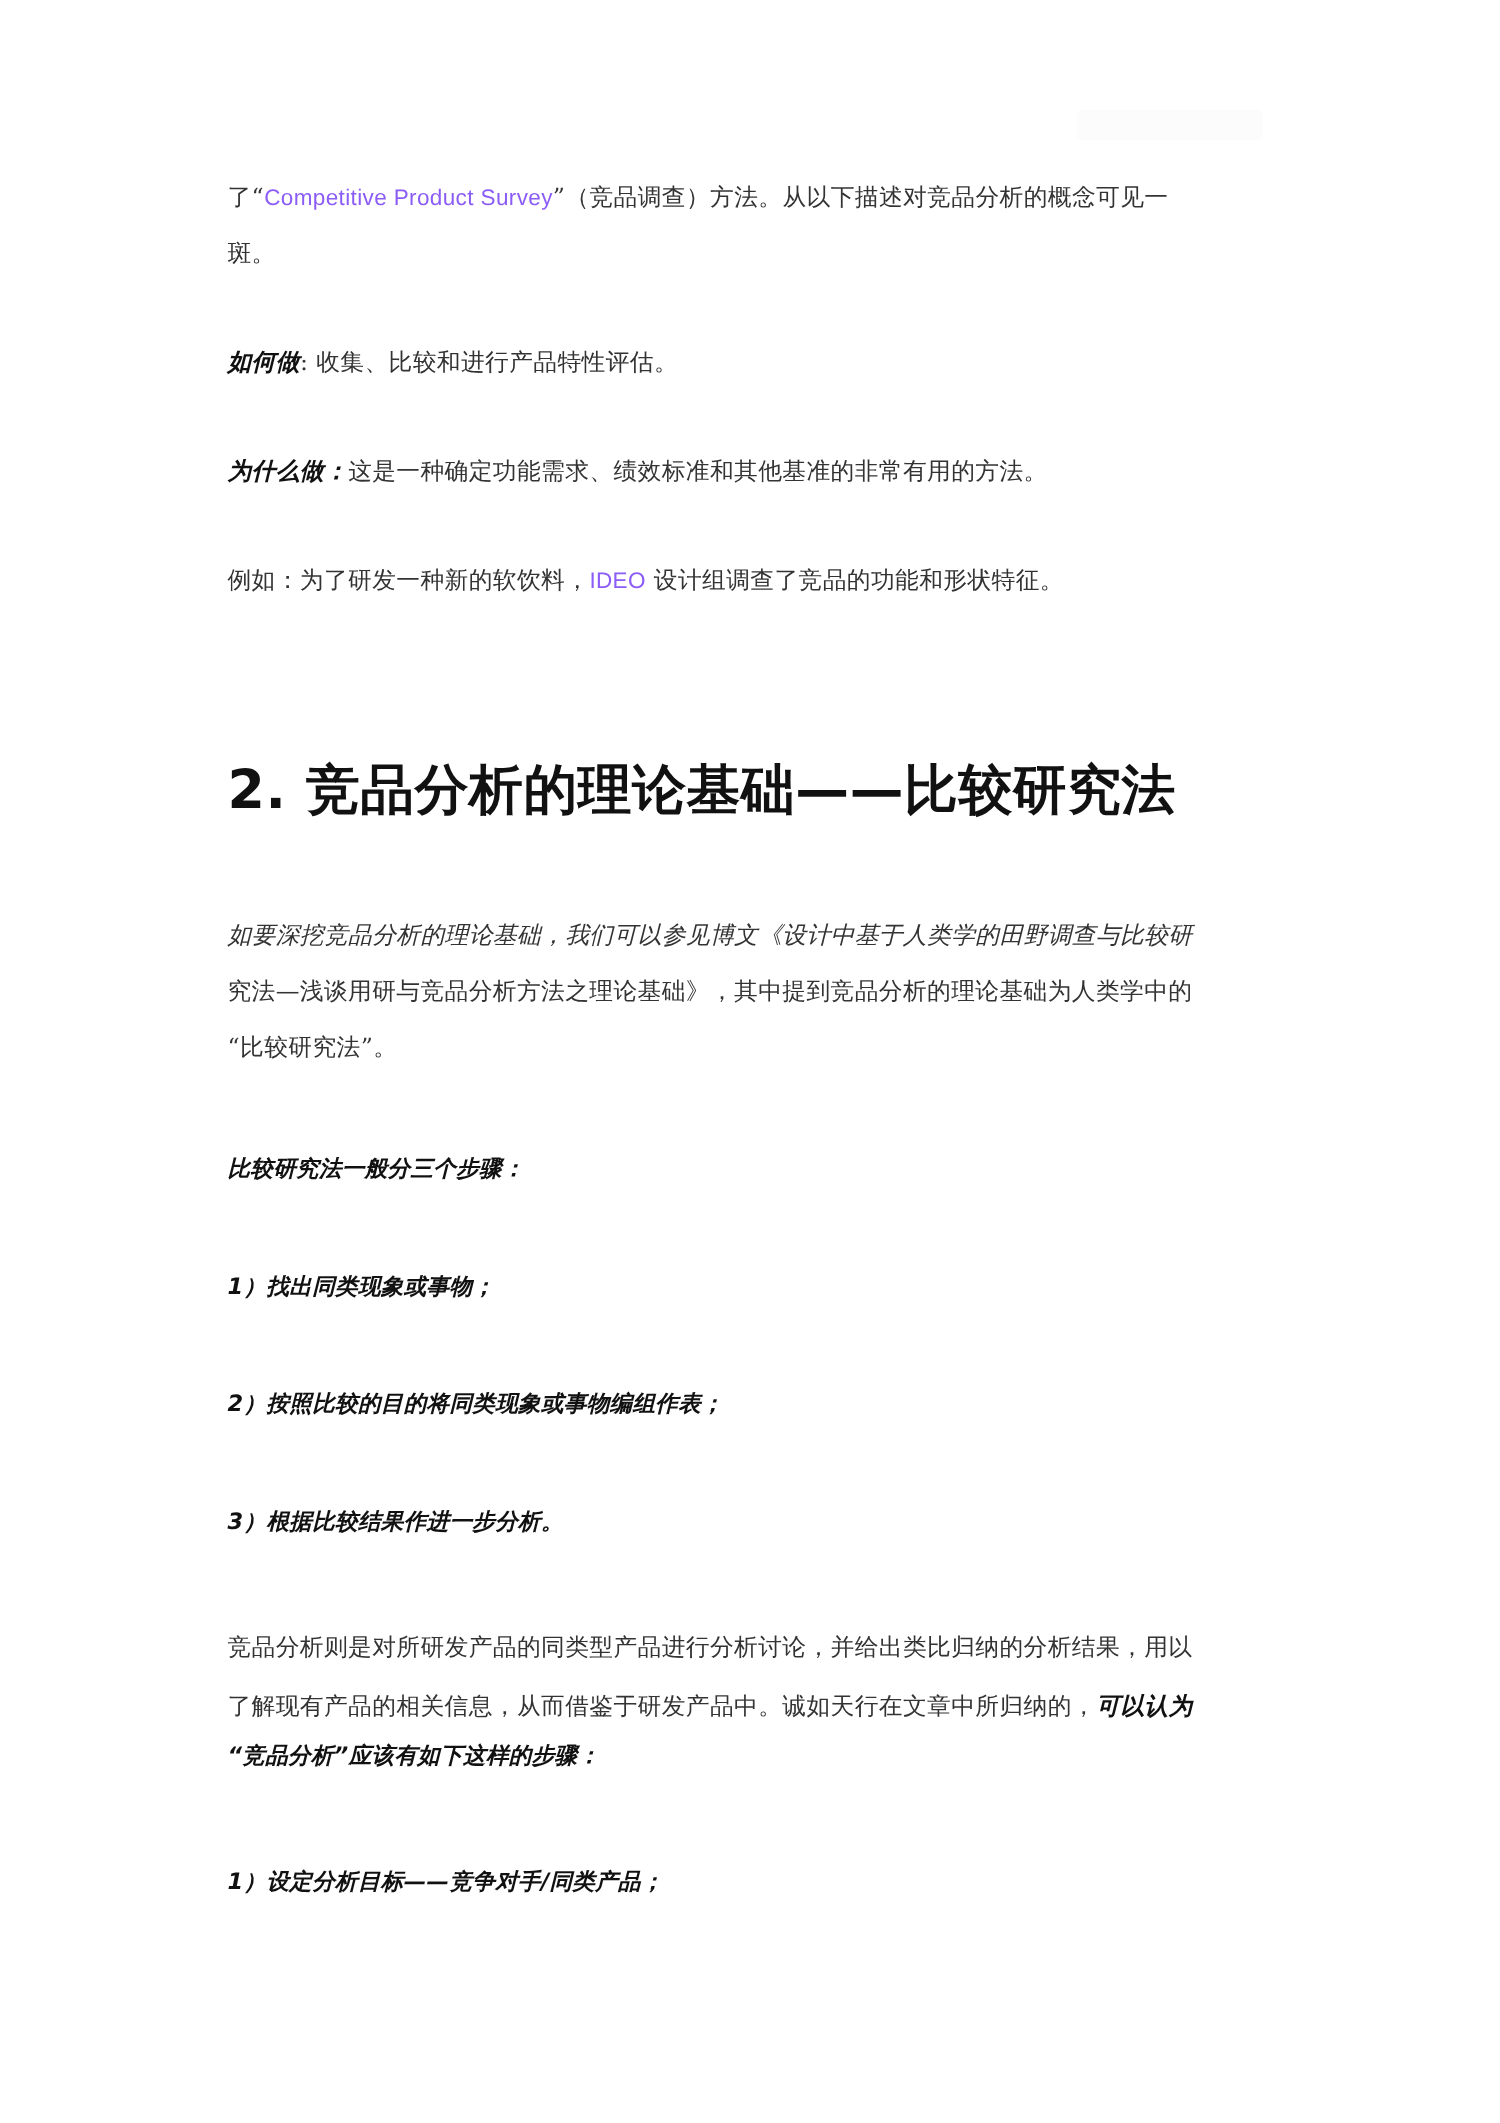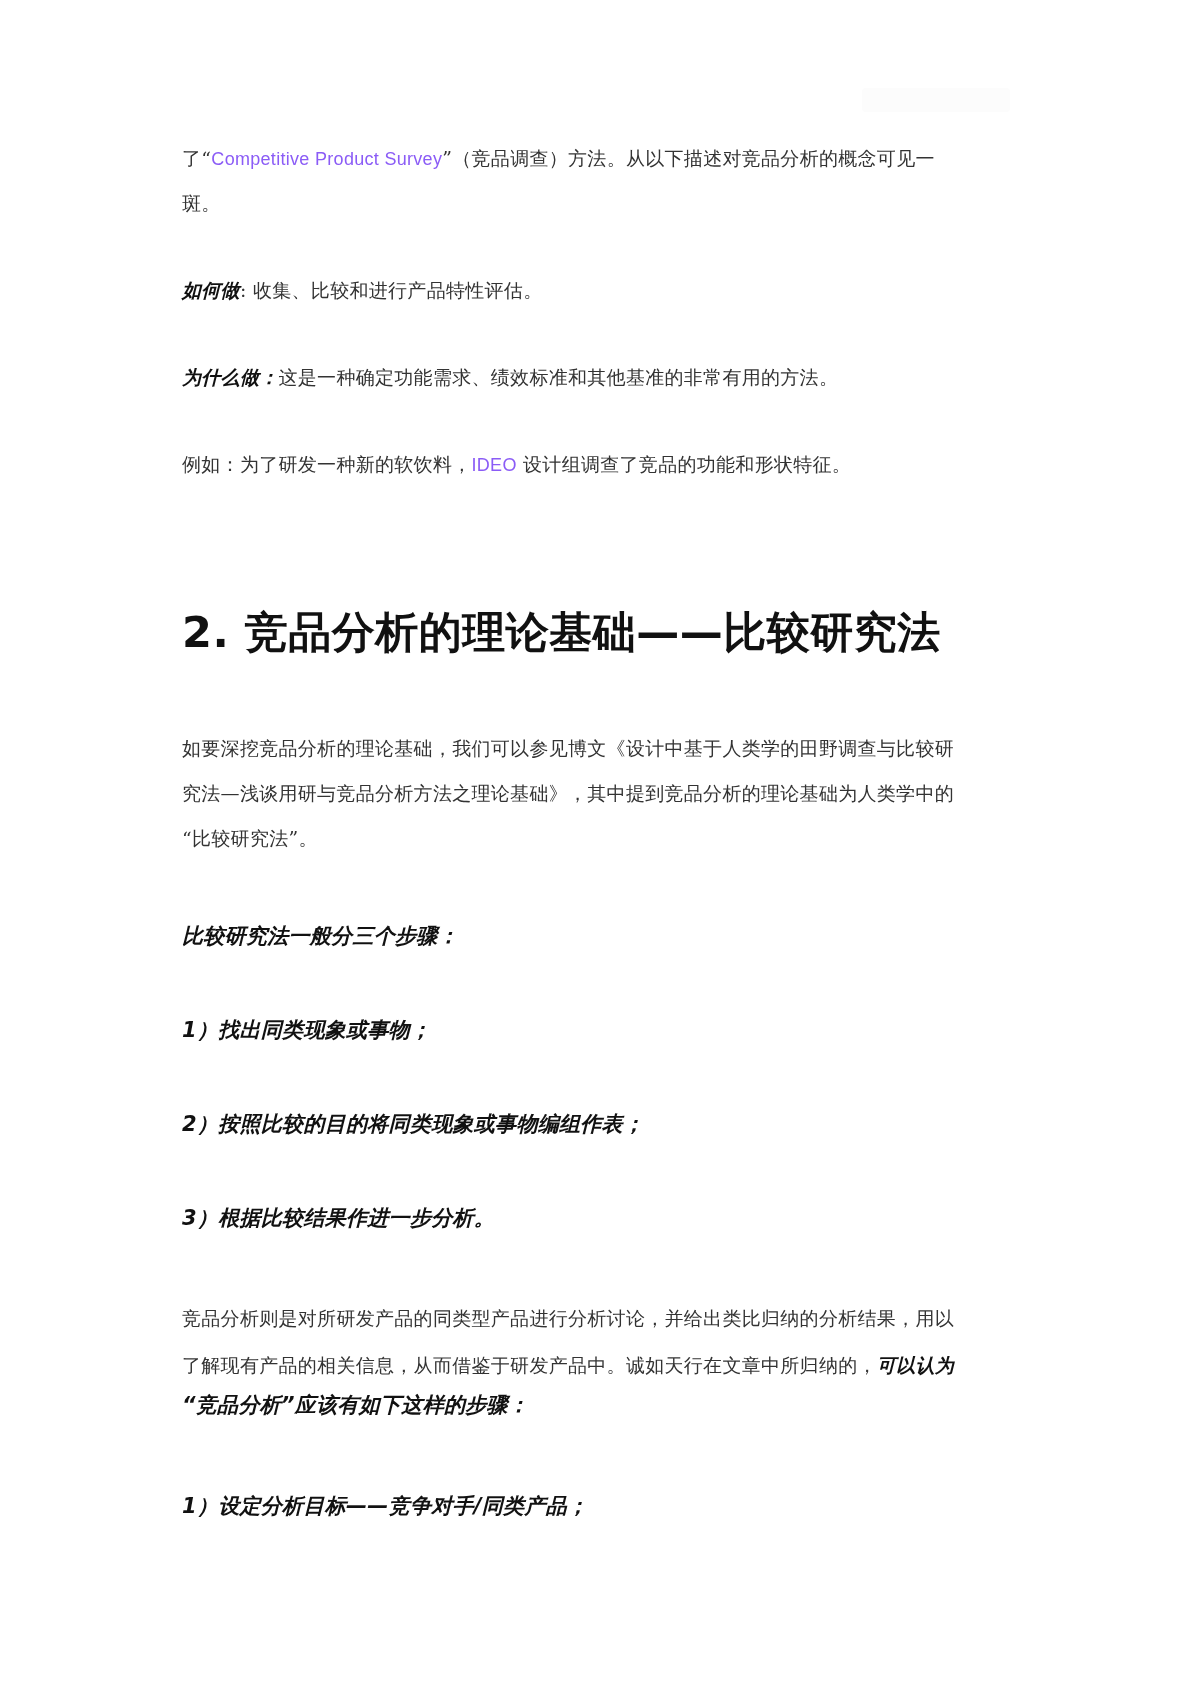--- a/index.html
+++ b/index.html
@@ -5,21 +5,21 @@
   html, body { margin: 0; padding: 0; background: #ffffff; }
   body { width: 1200px; height: 1698px; position: relative; overflow: hidden;
          font-family: "DejaVu Serif", "Liberation Serif", serif; color: #2b2b2b; }
   .page { position: absolute; left: 0; top: 0; width: 1200px; height: 1698px; background: #fff; }
   .ghost { position: absolute; left: 862px; top: 88px; width: 148px; height: 24px; background: #fcfcfc; border-radius: 4px; }
   .line { position: absolute; left: 182px; white-space: nowrap; font-size: 19px; line-height: 24px; color: #333; letter-spacing: 0.3px; }
   .b { font-weight: bold; color: #111; font-family: "DejaVu Sans", "Liberation Sans", sans-serif; font-style: italic; }
   .latin { font-family: "Liberation Sans", sans-serif; font-size: 18px; color: #8b5cf6; }
   .h2 { position: absolute; left: 182px; top: 610px; font-size: 43px; line-height: 44px; font-weight: bold; color: #111;
         font-family: "DejaVu Sans", "Liberation Sans", sans-serif; white-space: nowrap; letter-spacing: 0.5px; }
-  .step { font-size: 21px; }
+  .step { font-size: 18px; }
 </style>
 </head>
 <body>
 
 <div class="page">
   <div class="ghost"></div>
 
   <div class="line" style="top:146px;">
     <span>了“</span><span class="latin">Competitive Product Survey</span><span>”（竞品调查）方法。从以下描述对竞品分析的概念可见一</span>
   </div>
@@ -32,21 +32,21 @@
   <div class="line" style="top:365px;">
     <span class="b">为什么做：</span><span>这是一种确定功能需求、绩效标准和其他基准的非常有用的方法。</span>
   </div>
 
   <div class="line" style="top:452px;text-align:right;">
     <span>例如：为了研发一种新的软饮料，</span><span class="latin">IDEO</span><span> 设计组调查了竞品的功能和形状特征。</span>
   </div>
 
   <div class="h2">2. 竞品分析的理论基础——比较研究法</div>
 
-  <div class="line" style="top:736px;">如要深挖竞品分析的理论基础，我们可以参见博文《设计中基于人类学的田野调查与比较研</div>
+  <div class="line" style="top:736px;font-style:italic;">如要深挖竞品分析的理论基础，我们可以参见博文《设计中基于人类学的田野调查与比较研</div>
   <div class="line" style="top:781px;text-align:center;">究法—浅谈用研与竞品分析方法之理论基础》，其中提到竞品分析的理论基础为人类学中的</div>
   <div class="line" style="top:826px;">“比较研究法”。</div>
 
   <div class="line b step" style="top:924px;">比较研究法一般分三个步骤：</div>
 
   <div class="line b step" style="top:1018px;">1）找出同类现象或事物；</div>
   <div class="line b step" style="top:1112px;">2）按照比较的目的将同类现象或事物编组作表；</div>
   <div class="line b step" style="top:1206px;">3）根据比较结果作进一步分析。</div>
 
   <div class="line" style="top:1306px;">竞品分析则是对所研发产品的同类型产品进行分析讨论，并给出类比归纳的分析结果，用以</div>

